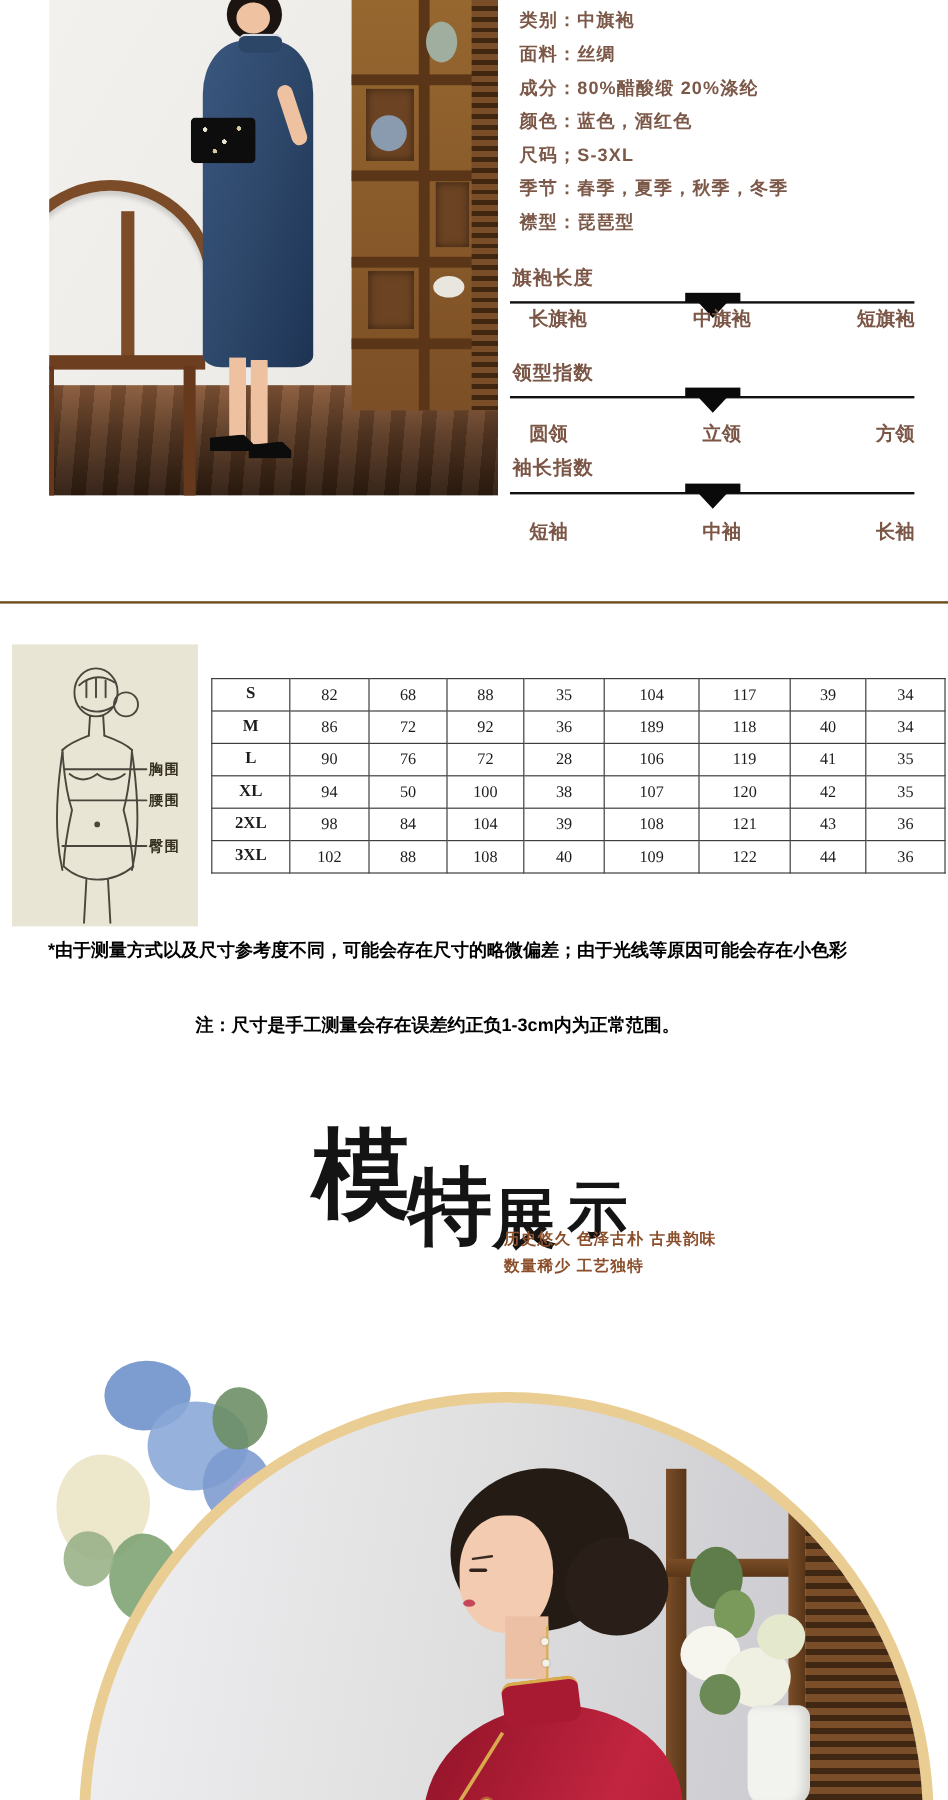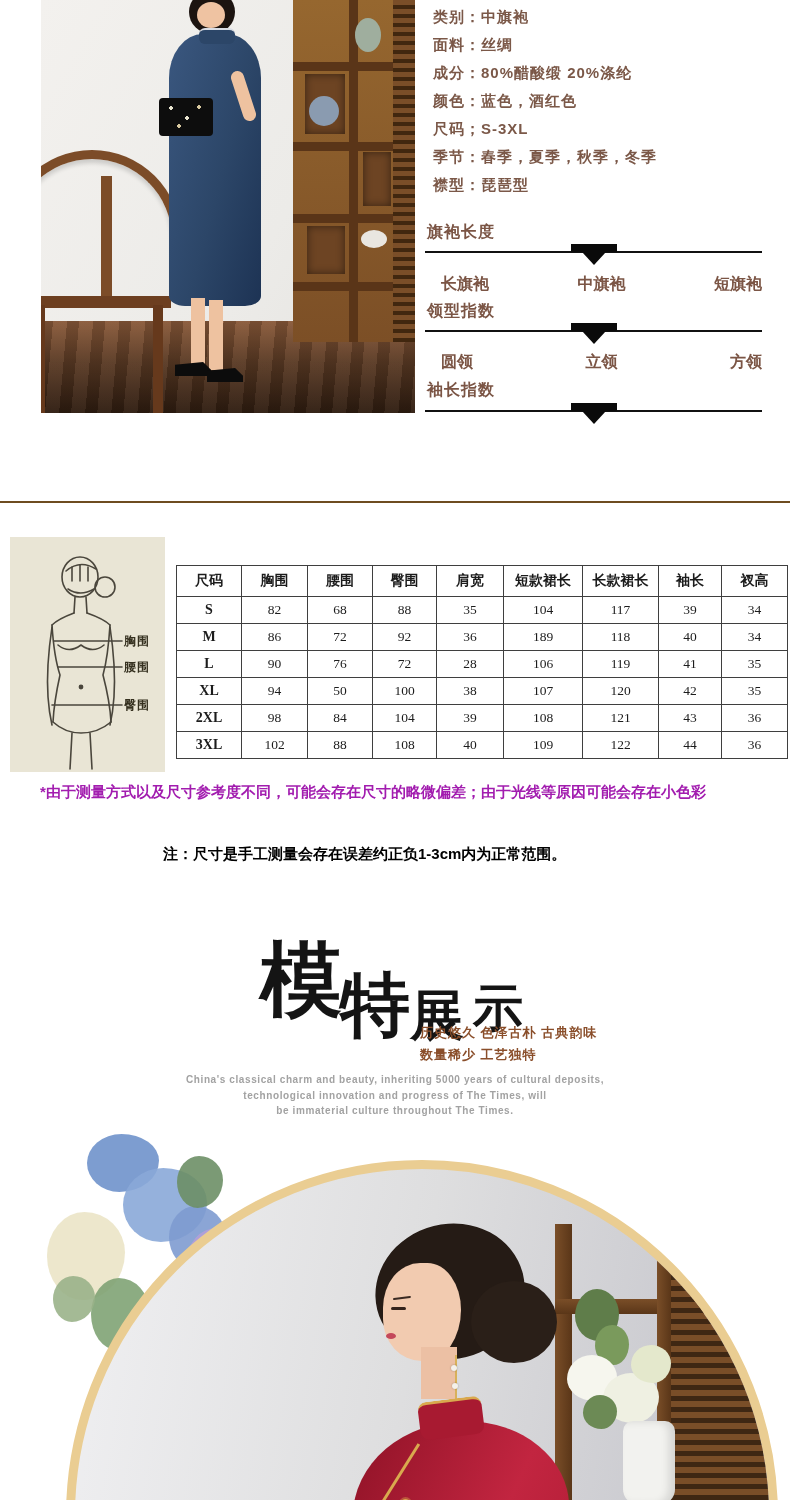--- a/index.html
+++ b/index.html
@@ -72,21 +72,21 @@
 
   
   .size-table { position:absolute; left:176px; top:565px; border-collapse:collapse; table-layout:fixed;
                 font-family:"Liberation Serif","DejaVu Serif",serif; color:#1c1c1c; }
   .size-table td, .size-table th { border:1px solid #3f3f3f; text-align:center; vertical-align:middle;
                 font-size:13.5px; height:27px; padding:0; }
   .size-table th { font-size:14px; font-weight:bold; height:31px; }
   .size-table td.szcol { font-weight:bold; font-size:14px; }
 
   
-  .note1 { position:absolute; left:0; top:783px; width:746px; text-align:center; font-weight:bold; font-size:15px; color:#a21caf; }
+  .note1 { position:absolute; left:0; top:783px; width:746px; text-align:center; font-weight:bold; font-size:15px; color:#000000; }
   .note2 { position:absolute; left:163px; top:845px; font-weight:bold; font-size:15px; color:#000; }
 
   
   .cal { position:absolute; color:#141414; font-family:"DejaVu Serif","Liberation Serif",serif; font-weight:bold; line-height:1; }
   .sub-line { position:absolute; left:420px; font-weight:bold; font-size:13px; color:#8a4e2a; letter-spacing:1px; white-space:nowrap; }
   .eng { position:absolute; left:100px; top:1072px; width:590px; text-align:center; font-weight:bold;
          font-size:10px; color:#a2a2a2; letter-spacing:.6px; line-height:15.5px; }
 
   
   .flowers { position:absolute; left:25px; top:1130px; width:235px; height:230px; filter:blur(.6px); }
@@ -169,41 +169,46 @@
     <div class="attr-row" style="top:120px"><span>尺码；</span><span>S-3XL</span></div>
     <div class="attr-row" style="top:148px"><span>季节：</span><span>春季，夏季，秋季，冬季</span></div>
     <div class="attr-row" style="top:176px"><span>襟型：</span><span>琵琶型</span></div>
   </div>
 
   <div class="sl-title" style="top:222px">旗袍长度</div>
   <div class="sl-line" style="top:251px">
     <div class="sl-bar"></div>
     <div class="sl-tri"></div>
   </div>
-  <div class="sl-labels" style="top:274px">
+  <div class="sl-labels" style="top:256px">
     <span>长旗袍</span>
     <span>中旗袍</span>
     <span>短旗袍</span>
   </div>
 
   <div class="sl-title" style="top:301px">领型指数</div>
   <div class="sl-line" style="top:330px">
     <div class="sl-bar"></div>
     <div class="sl-tri"></div>
   </div>
   <div class="sl-labels" style="top:352px">
     <span>圆领</span>
     <span>立领</span>
     <span>方领</span>
   </div>
 
   <div class="sl-title" style="top:380px">袖长指数</div>
   <div class="sl-line" style="top:410px">
     <div class="sl-bar"></div>
     <div class="sl-tri"></div>
+  </div>
+  <div class="sl-labels" style="top:433px">
+    <span>短袖</span>
+    <span>中袖</span>
+    <span>长袖</span>
   </div>
 
   <div class="banner-rule"></div>
 
   <div class="figure">
     <svg width="155" height="235" viewBox="0 0 155 235">
       <g fill="none" stroke="#4a463c" stroke-width="1.6" stroke-linecap="round">
         <ellipse cx="70" cy="40" rx="18" ry="20"></ellipse>
         <circle cx="95" cy="50" r="10"></circle>
         <path d="M56,34 Q70,22 86,32"></path>
@@ -235,31 +240,20 @@
         <col style="width:66px">
         <col style="width:65px">
         <col style="width:64px">
       <col style="width:67px">
         <col style="width:79px">
         <col style="width:76px">
         <col style="width:63px">
         <col style="width:66px">
     </colgroup>
     <tbody>
-        <tr>
-      <th>尺码</th>
-      <th>胸围</th>
-      <th>腰围</th>
-      <th>臀围</th>
-      <th>肩宽</th>
-      <th>短款裙长</th>
-      <th>长款裙长</th>
-      <th>袖长</th>
-      <th>衩高</th>
-    </tr>
     <tr>
       <td class="szcol">S</td>
       <td>82</td>
       <td>68</td>
       <td>88</td>
       <td>35</td>
       <td>104</td>
       <td>117</td>
       <td>39</td>
       <td>34</td>
@@ -324,25 +318,20 @@
 
   <div class="note1">*由于测量方式以及尺寸参考度不同，可能会存在尺寸的略微偏差；由于光线等原因可能会存在小色彩</div>
   <div class="note2">注：尺寸是手工测量会存在误差约正负1-3cm内为正常范围。</div>
 
   <span class="cal" style="left:260px; top:938px; font-size:82px">模</span>
   <span class="cal" style="left:340px; top:970px; font-size:70px">特</span>
   <span class="cal" style="left:410px; top:988px; font-size:54px">展</span>
   <span class="cal" style="left:473px; top:983px; font-size:50px">示</span>
   <div class="sub-line" style="top:1024px">历史悠久 色泽古朴 古典韵味</div>
   <div class="sub-line" style="top:1046px">数量稀少 工艺独特</div>
-  <div class="eng">
-    <div>China's classical charm and beauty, inheriting 5000 years of cultural deposits,</div>
-    <div>technological innovation and progress of The Times, will</div>
-    <div>be immaterial culture throughout The Times.</div>
-  </div>
 
   <div class="flowers">
     <div class="blob" style="left:62px; top:4px;  width:72px; height:58px; background:#6f92cb"></div>
     <div class="blob" style="left:98px; top:38px; width:84px; height:74px; background:#89a8d8"></div>
     <div class="blob" style="left:144px; top:76px; width:56px; height:62px; background:#7e9bd0"></div>
     <div class="blob" style="left:152px; top:26px; width:46px; height:52px; background:#6d8f66"></div>
     <div class="blob" style="left:22px; top:82px; width:78px; height:88px; background:#ebe4c6"></div>
     <div class="blob" style="left:162px; top:98px; width:62px; height:66px; background:#b2a0d8"></div>
     <div class="blob" style="left:188px; top:142px; width:36px; height:42px; background:#c7b7e2"></div>
     <div class="blob" style="left:66px; top:148px; width:58px; height:72px; background:#7fa374"></div>

